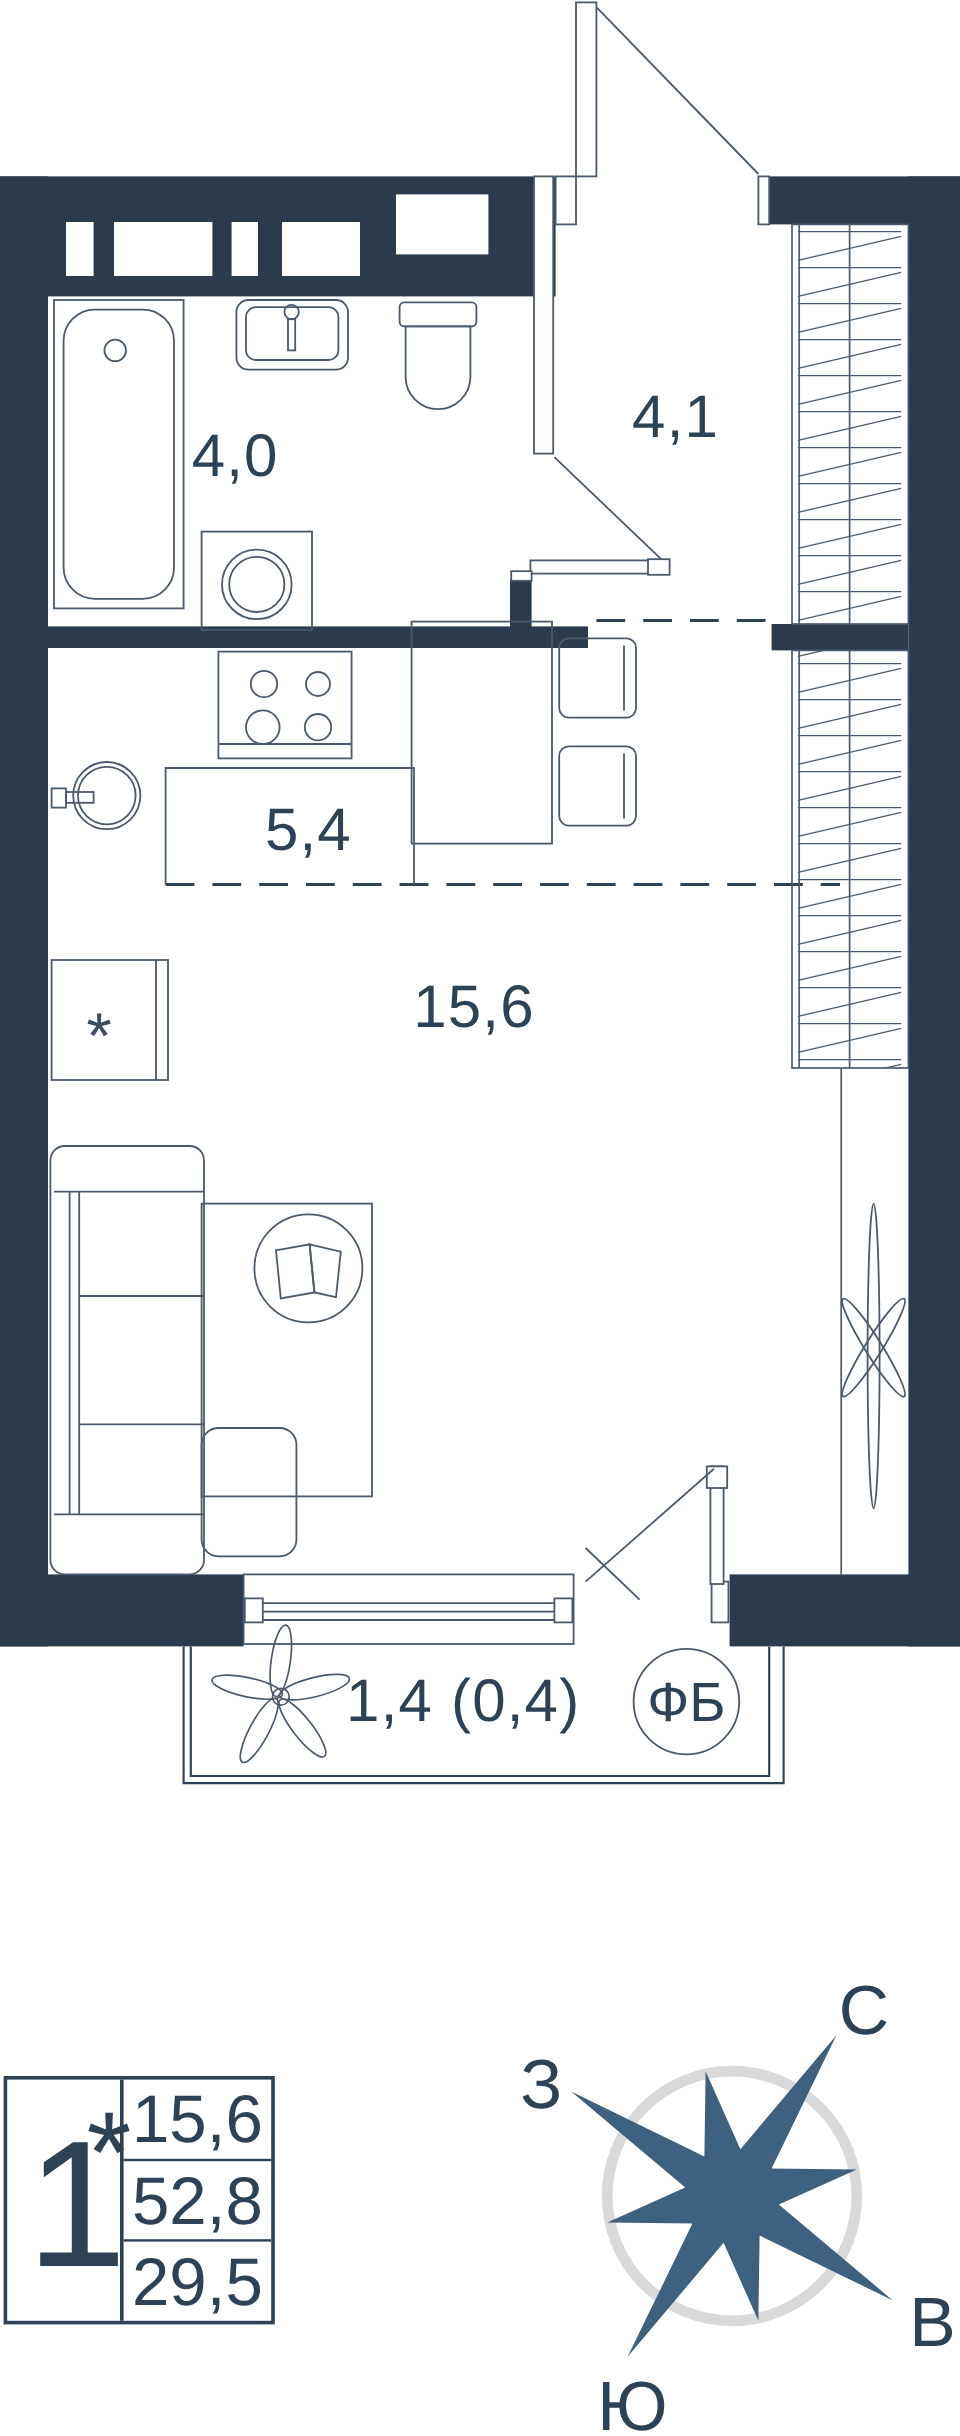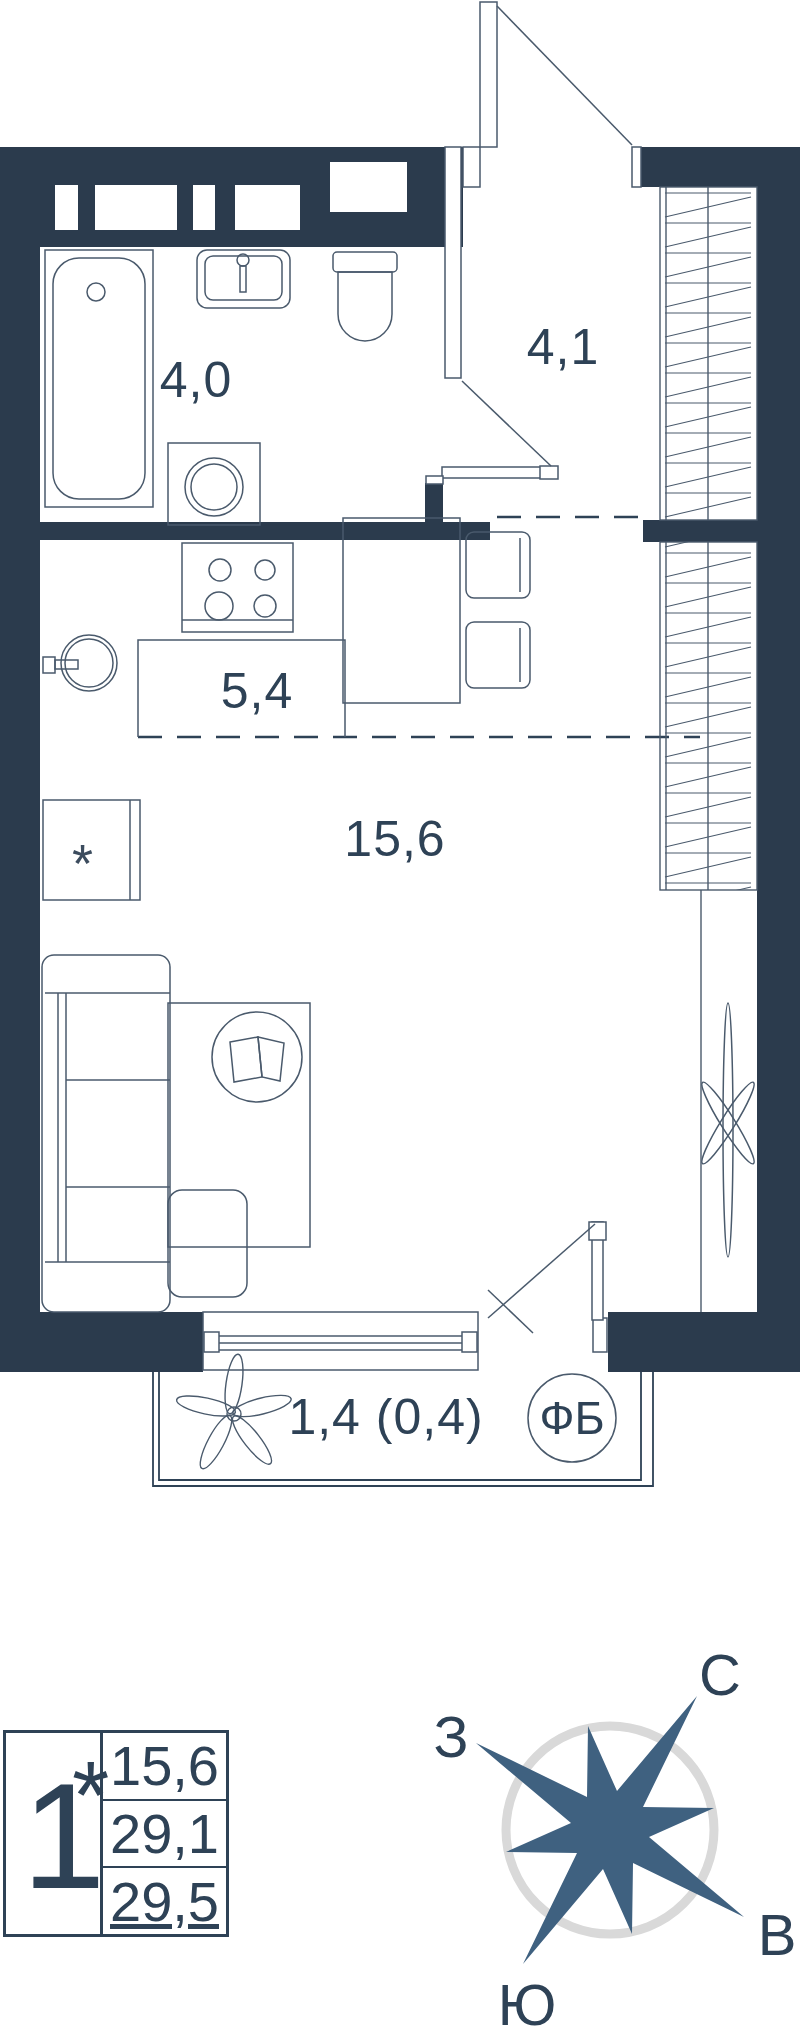--- a/index.html
+++ b/index.html
@@ -12,21 +12,21 @@
   .compass-label{fill:#2e4256;font-size:58px;}
   
   #legend{position:absolute;left:3px;top:1730px;width:226px;height:207px;
           border:3px solid #2e4256;box-sizing:border-box;display:flex;color:#2e4256;}
   #legend .type-cell{width:94px;border-right:3px solid #2e4256;position:relative;flex:none;}
   #legend .digit{position:absolute;left:16px;top:28px;font-size:150px;line-height:1;font-weight:400;}
   #legend .star{position:absolute;left:66px;top:14px;font-size:96px;line-height:1;font-weight:400;}
   #legend .vals{flex:1;display:flex;flex-direction:column;}
   #legend .vrow{flex:1;display:flex;align-items:center;justify-content:center;
                 font-size:56px;border-bottom:2px solid #2e4256;}
-  #legend .vrow:last-child{border-bottom:none;text-decoration:underline;}
+  #legend .vrow:last-child{border-bottom:none;}
 </style>
 </head>
 <body>
 
 <div id="stage">
 
 <svg id="plan-svg" width="800" height="2030" viewBox="0 0 800 2030">
   <defs>
     <pattern id="hatch" x="661" y="190" width="94" height="30" patternUnits="userSpaceOnUse">
       <line x1="4" y1="3" x2="90" y2="3" stroke="#4a5a6c" stroke-width="1.2"></line>
@@ -207,18 +207,18 @@
   </g>
 </svg>
 
 <div id="legend">
   <div class="type-cell">
     <span class="digit">1</span>
     <span class="star">*</span>
   </div>
   <div class="vals">
     <div class="vrow">15,6</div>
-    <div class="vrow">29,1</div>
+    <div class="vrow">52,8</div>
     <div class="vrow">29,5</div>
   </div>
 </div>
 
 </div>
 
 </body></html>

